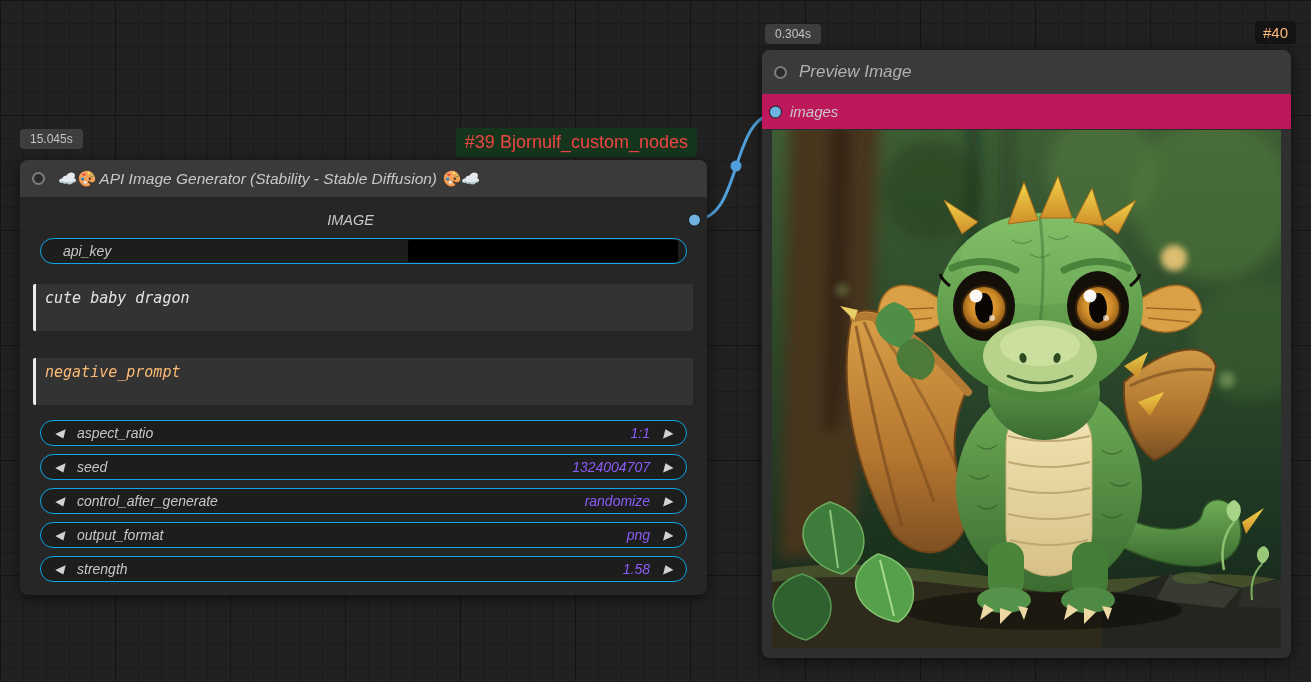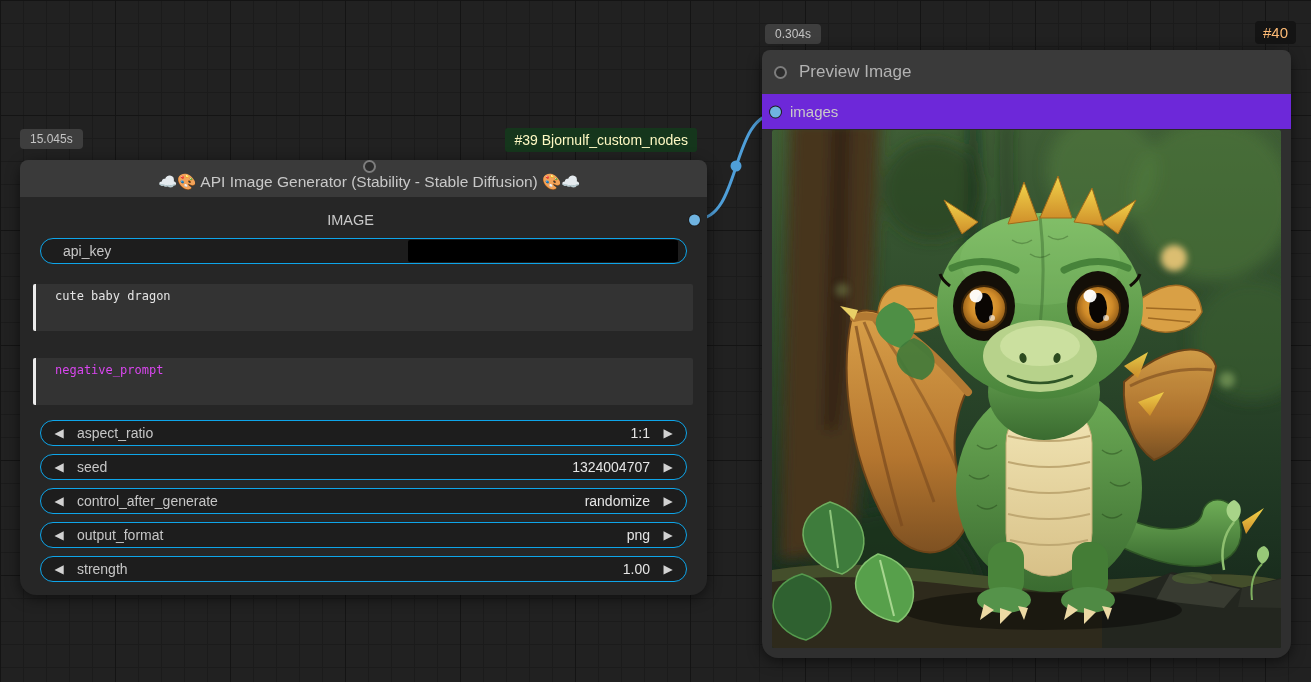--- a/index.html
+++ b/index.html
@@ -10,73 +10,73 @@
     position: relative; width: 1311px; height: 682px; overflow: hidden;
     background-color: #212121;
     background-image:
       linear-gradient(#141414 1px, transparent 1px),
       linear-gradient(90deg, #141414 1px, transparent 1px),
       linear-gradient(#1b1b1b 1px, transparent 1px),
       linear-gradient(90deg, #1b1b1b 1px, transparent 1px);
     background-size: 115px 115px, 115px 115px, 23px 23px, 23px 23px;
   }
 
-  .node { position: absolute; border-radius: 16px; box-shadow: 0 3px 14px rgba(0,0,0,.55); }
+  .node { position: absolute; border-radius: 8px; box-shadow: 0 3px 14px rgba(0,0,0,.55); font-style: italic; }
   .node-header { display: flex; align-items: center; background: #3a3a3a; border-radius: 8px 8px 0 0; }
   .collapse-dot { width: 13px; height: 13px; border-radius: 50%; border: 2px solid #7d7d7d; background: #2c2c2c; margin-left: 12px; flex: none; }
   .node-title { margin-left: 12px; color: #c8c8c8; white-space: nowrap; overflow: hidden; }
 
   
   .node1 { left: 20px; top: 160px; width: 687px; background: #262626; padding-bottom: 5px; }
-  .node1 .node-header { height: 37px; flex-direction: column; }
+  .node1 .node-header { height: 37px; }
   .node1 .node-title { font-size: 15.5px; }
 
   .output-row { position: relative; height: 28px; margin-top: 9px; display: flex; align-items: center;
     justify-content: center; padding-right: 26px; color: #c8c8c8; font-size: 14.5px; }
   .port-dot { position: absolute; width: 11px; height: 11px; border-radius: 50%;
     background: #6fb3e0; box-shadow: 0 0 0 1px #1d1d1d; }
   .output-row .port-dot { right: 7px; top: 50%; transform: translateY(-50%); }
 
   .widget-pill { position: relative; display: flex; align-items: center; height: 26px;
     margin: 0 20px 8px; border: 1px solid #0ea5e9; border-radius: 13px;
     background: #1d1d1d; font-size: 14px; color: #c6c6c6; }
   .apikey { margin-top: 4px; margin-bottom: 20px; }
   .apikey .wlabel { padding-left: 22px; }
   .redacted { position: absolute; right: 8px; top: 1px; bottom: 1px; width: 270px; background: #000; border-radius: 2px; }
 
   .textarea { position: relative; margin-left: 13px; margin-right: 14px; height: 47px;
     background: #333333; border-radius: 2px; overflow: hidden; }
   .textarea .bar { position: absolute; left: 0; top: 0; bottom: 0; width: 3px; background: #ececec; }
-  .textarea .text { padding: 5px 10px 0 12px; font-family: "DejaVu Sans Mono", monospace; font-size: 12px; color: #e4e4e4; margin-left: 10px; }
-  .textarea.placeholder .text { color: #d946ef; }
+  .textarea .text { padding: 5px 10px 0 12px; font-family: "DejaVu Sans Mono", monospace; font-size: 15px; color: #e4e4e4; }
+  .textarea.placeholder .text { color: #fdba74; }
   .textarea1 { margin-bottom: 27px; }
   .textarea2 { margin-bottom: 15px; }
 
   .combo .arrow { width: 36px; text-align: center; color: #d2d2d2; font-size: 12px; flex: none; cursor: pointer; }
   .combo .wlabel { flex: none; }
-  .combo .wvalue { margin-left: auto; color: #e5e5e5; }
+  .combo .wvalue { margin-left: auto; color: #8b5cf6; }
 
   
   .node2 { left: 762px; top: 50px; width: 529px; height: 608px; background: #2f2f2f; }
   .node2 .node-header { height: 44px; }
   .node2 .node-title { font-size: 17px; color: #b2b2b2; }
   .images-row { position: relative; height: 36px; display: flex; align-items: center;
-    background: #6d28d9; border-bottom: 1px solid #2a2a2a; color: #c9c9c9; font-size: 15px; }
+    background: #be185d; border-bottom: 1px solid #2a2a2a; color: #c9c9c9; font-size: 15px; }
   .images-row .port-dot { left: 8px; top: 50%; transform: translateY(-50%); }
   .images-row .ilabel { margin-left: 28px; }
   .image-wrap { margin: 0 10px; height: 518px; overflow: hidden; border-radius: 2px; background: #203024; }
   .image-wrap svg { display: block; }
 
   
   .time-badge { position: absolute; background: #3e3e3e; color: #c4c4c4; font-size: 12px;
     padding: 3px 10px; border-radius: 4px; }
   .tb1 { left: 20px; top: 129px; }
   .tb2 { left: 765px; top: 24px; }
-  .tag-badge { position: absolute; top: 128px; right: 614px; background: #15361c; color: #fef9c3;
-    font-size: 14px; padding: 4px 9px; border-radius: 3px; white-space: nowrap; }
+  .tag-badge { position: absolute; top: 128px; right: 614px; background: #15361c; color: #ef4444;
+    font-size: 18px; padding: 4px 9px; border-radius: 3px; white-space: nowrap; }
   .id-badge { position: absolute; top: 21px; right: 15px; background: #141414; color: #fdba74;
     font-size: 15px; padding: 3px 8px; border-radius: 4px; }
 
   .links { position: absolute; left: 0; top: 0; width: 1311px; height: 682px; pointer-events: none; }
 </style>
 </head>
 <body>
 
 <div class="canvas">
 
@@ -140,21 +140,21 @@
     <div class="widget-pill combo">
       <span class="arrow">◀</span>
       <span class="wlabel">output_format</span>
       <span class="wvalue">png</span>
       <span class="arrow">▶</span>
     </div>
 
     <div class="widget-pill combo">
       <span class="arrow">◀</span>
       <span class="wlabel">strength</span>
-      <span class="wvalue">1.00</span>
+      <span class="wvalue">1.58</span>
       <span class="arrow">▶</span>
     </div>
   </div>
 
   <div class="node node2">
     <div class="node-header">
       <div class="collapse-dot"></div>
       <div class="node-title">Preview Image</div>
     </div>
     <div class="images-row">

